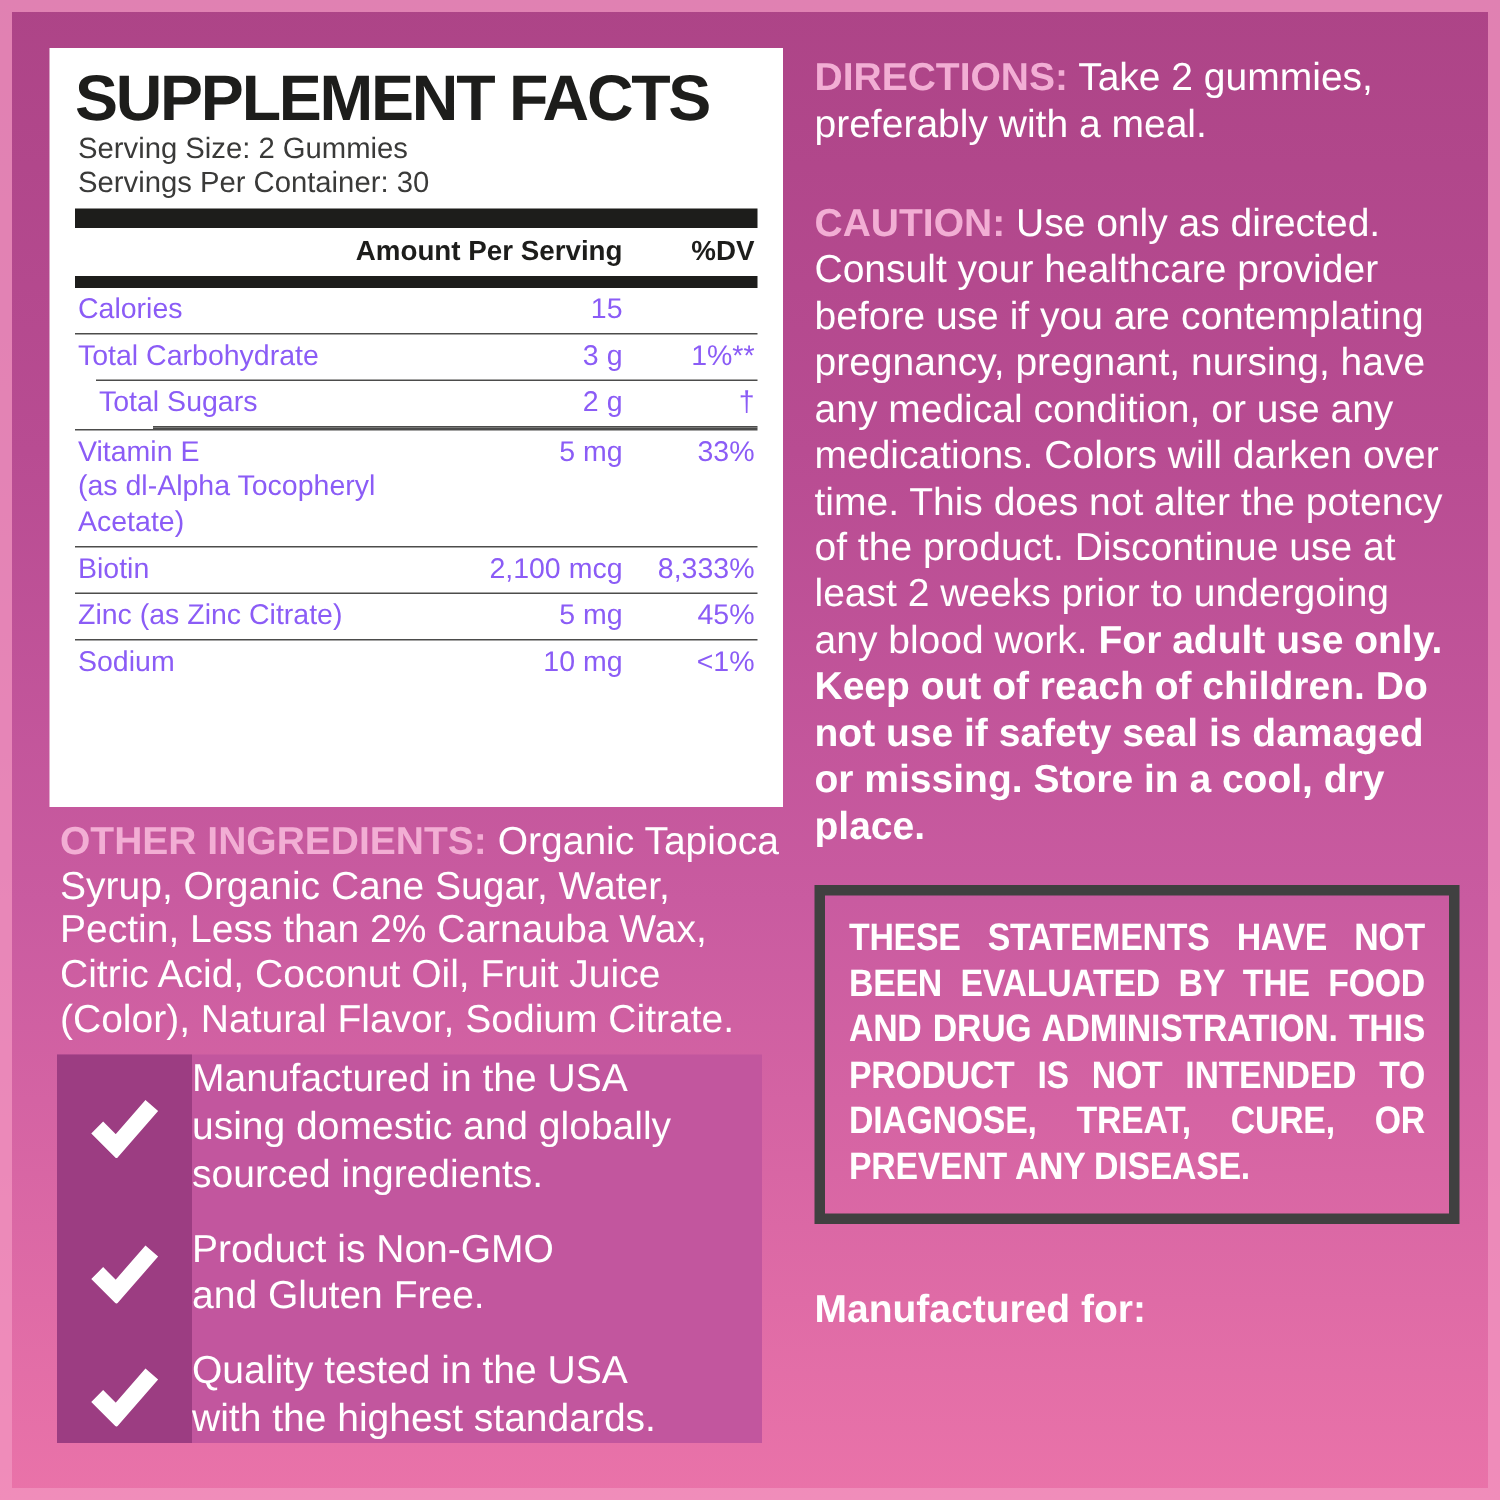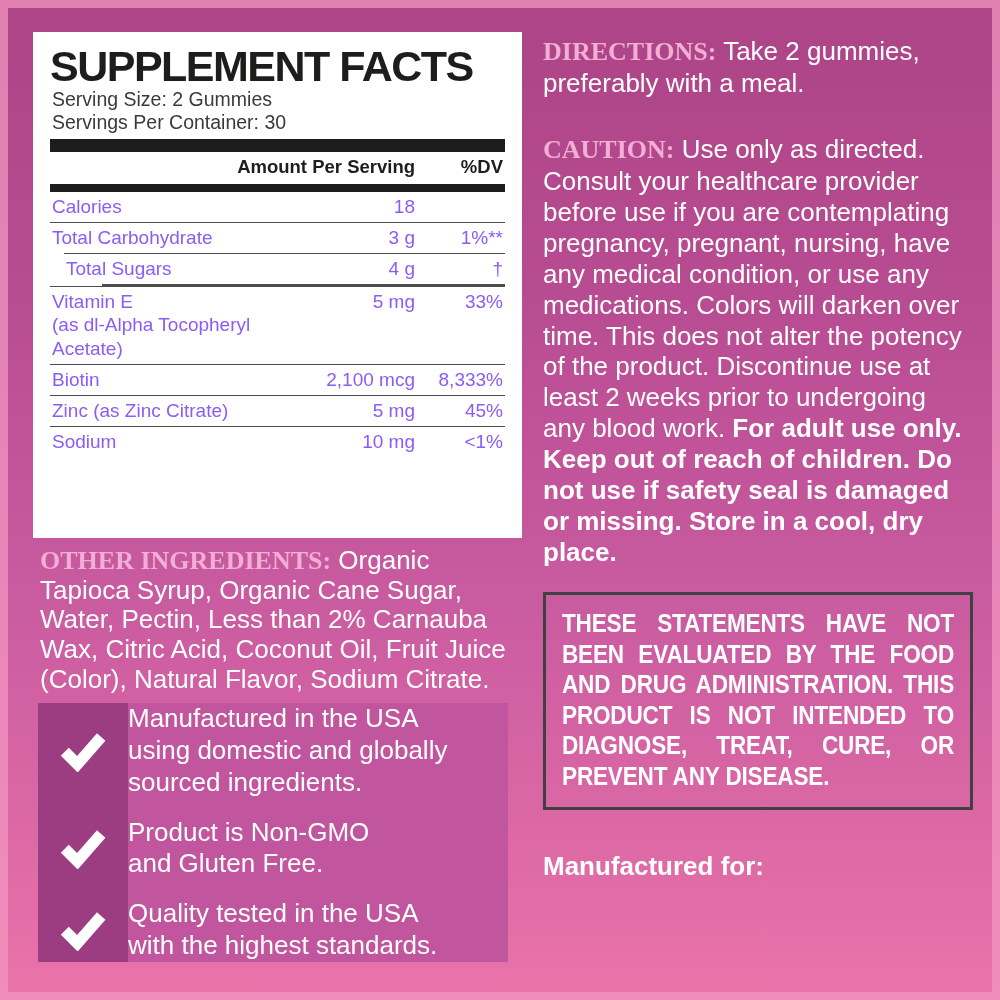--- a/index.html
+++ b/index.html
@@ -37,26 +37,26 @@
   .f-dv  { width:88px; text-align:right; white-space:nowrap; }
   .ind1 { padding-left:14px; }
   .ind2 { padding-left:30px; }
   .sep { border-top:1.6px solid #4c4c4b; height:0; }
   .sep.i1 { margin-left:14px; }
   .sep.i2 { margin-left:52px; }
 
   
   .right-col { position:absolute; left:543px; top:36px; width:430px; color:#ffffff; }
   .para { font-size:26px; line-height:1.19; font-weight:400; }
-  .accent { color:#f2aed4; font-weight:bold;font-family:Liberation Serif, serif; }
+  .accent { color:#f2aed4; font-weight:bold; }
   .para b { font-weight:bold;margin-top:16px; }
   .p-directions { margin-top:0; }
   .p-dietary { margin-top:31px; }
   .p-caution { margin-top:35px; }
-  .fda-box { margin-top:24px; border:3px solid #404040; padding:13px 16px 15px 16px; }
+  .fda-box { margin-top:24px; border:7px solid #404040; padding:13px 16px 15px 16px; }
   .fda-text {
     width:113%; transform:scaleX(0.885); transform-origin:0 0;
     font-weight:bold; font-size:25.5px; line-height:1.2; letter-spacing:-0.2px;
     text-align:justify; text-transform:uppercase; color:#fff;
   }
   .mfg-block { margin-top:40px; font-size:26px; line-height:1.3; }
   .mfg-line.bold { font-weight:bold; }
 
   
   .other-ing {
@@ -90,33 +90,33 @@
   <div class="bar-xl"></div>
   <div class="f-row header">
     <div class="f-name"></div>
     <div class="f-amt auto">Amount Per Serving</div>
     <div class="f-dv">%DV</div>
   </div>
   <div class="bar-md"></div>
   <div>
       <div class="f-row">
         <div class="f-name">Calories</div>
-        <div class="f-amt">18</div>
+        <div class="f-amt">15</div>
         <div class="f-dv"></div>
       </div>
       <div class="sep"></div>
       <div class="f-row">
         <div class="f-name">Total Carbohydrate</div>
         <div class="f-amt">3 g</div>
         <div class="f-dv">1%**</div>
       </div>
       <div class="sep i1"></div>
       <div class="f-row">
         <div class="f-name ind1">Total Sugars</div>
-        <div class="f-amt">4 g</div>
+        <div class="f-amt">2 g</div>
         <div class="f-dv">†</div>
       </div>
       <div class="sep i2"></div>
       <div class="sep i2"></div>
       <div class="sep"></div>
       <div class="f-row">
         <div class="f-name">Vitamin E<span class="sub">(as dl-Alpha Tocopheryl Acetate)</span></div>
         <div class="f-amt">5 mg</div>
         <div class="f-dv">33%</div>
       </div>

